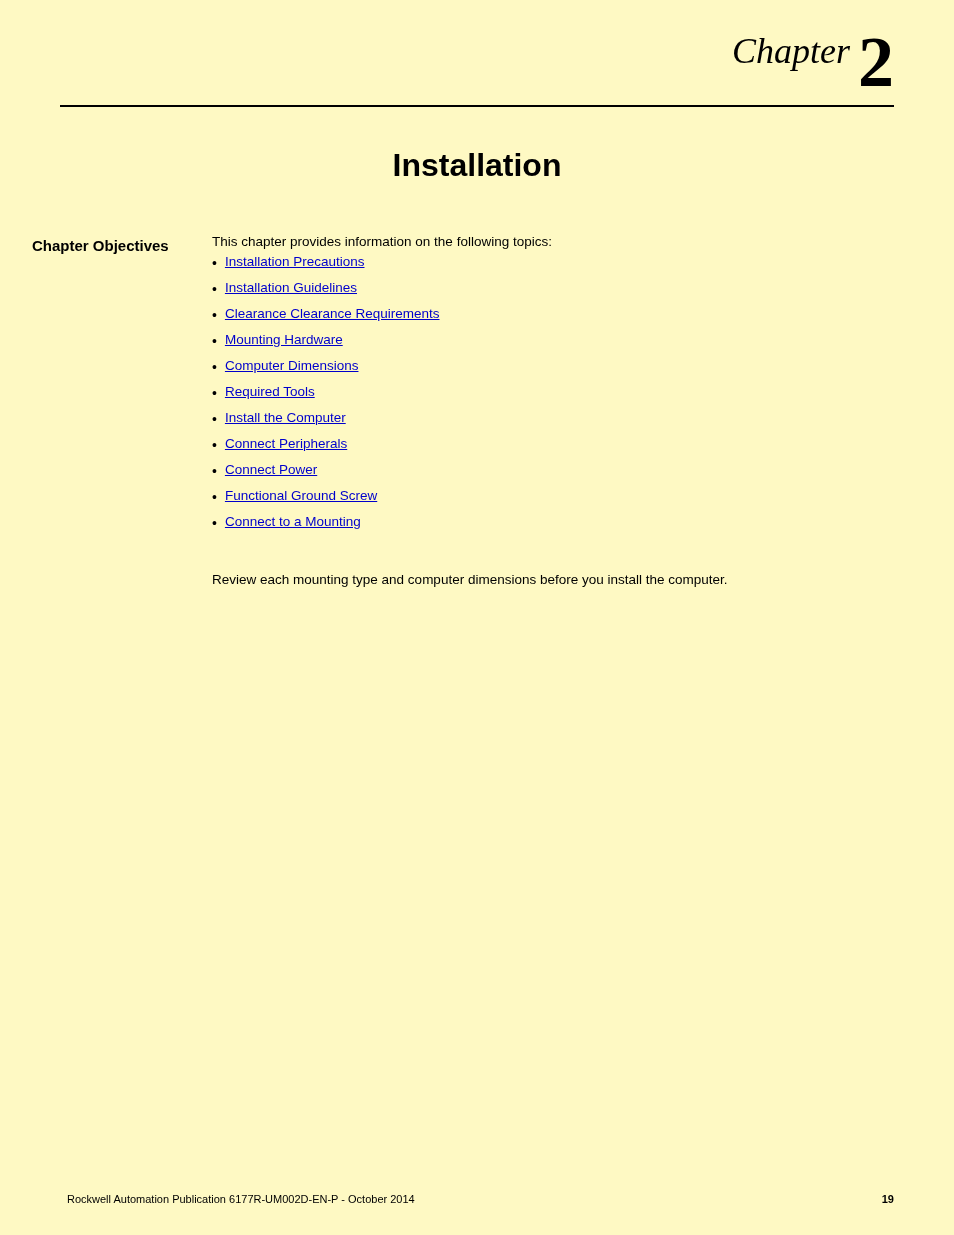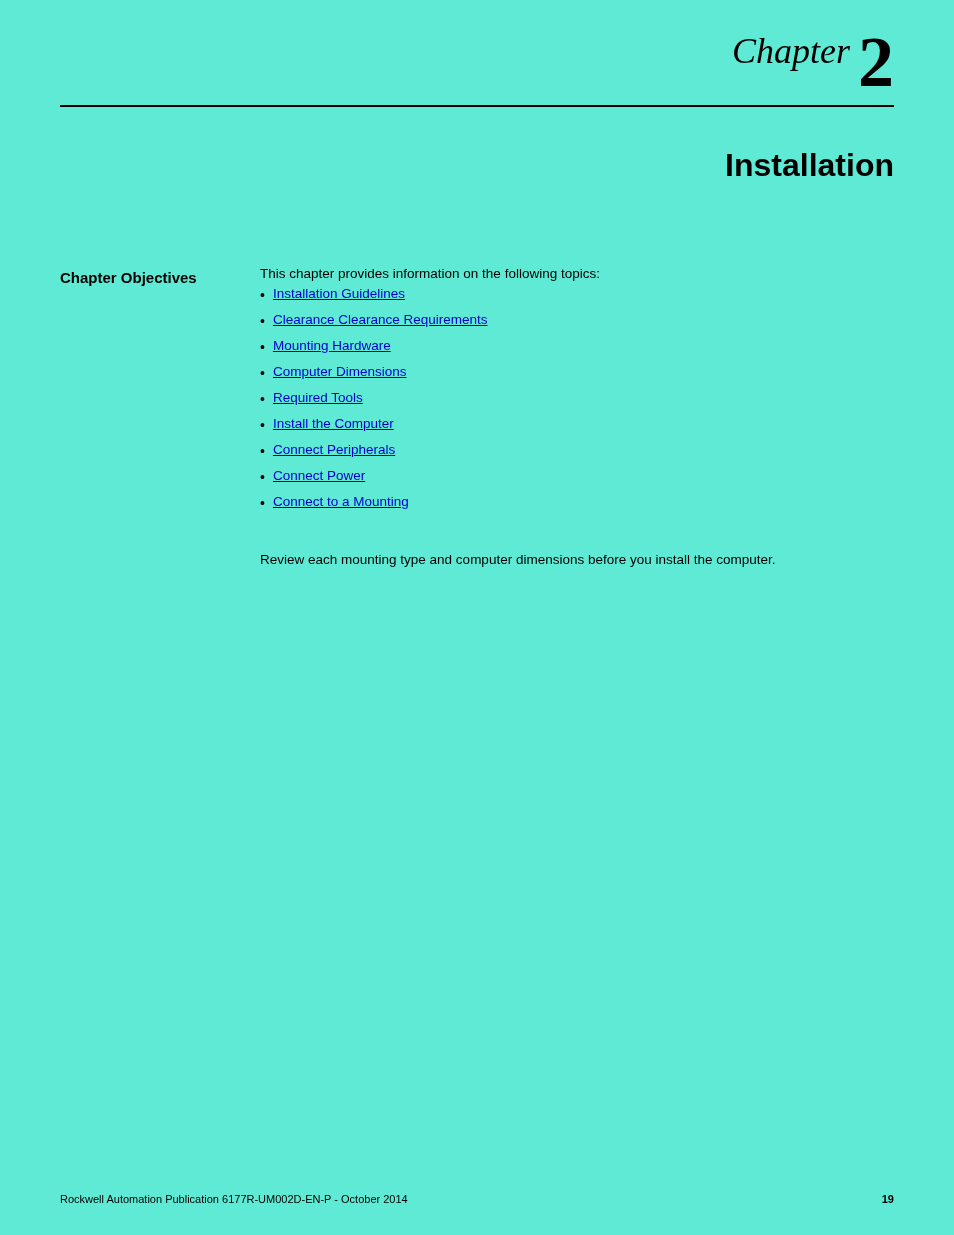--- a/index.html
+++ b/index.html
@@ -14,21 +14,21 @@
       font-size: 14px;
       color: #000000;
       width: 954px;
       min-height: 1235px;
       position: relative;
     }
 
     .page-container {
       width: 954px;
       min-height: 1235px;
-      background: #5eead4;
+      background: #fef9c3;
       position: relative;
       padding: 0;
     }
 
     
     .chapter-header {
       display: flex;
       justify-content: flex-end;
       align-items: flex-start;
       padding: 30px 60px 0 60px;
@@ -55,36 +55,35 @@
 
     
     .chapter-divider {
       border: none;
       border-top: 2px solid #000000;
       margin: 10px 60px 0 60px;
     }
 
     
     .page-title {
-      text-align: right;
-      margin: 40px 60px 80px 60px;
+      text-align: center;
+      margin: 40px 60px 48px 60px;
     }
 
     .page-title h1 {
       font-family: Arial, Helvetica, sans-serif;
       font-size: 32px;
       font-weight: bold;
       color: #000000;
     }
 
     
     .content-area {
       display: flex;
-      padding: 0 60px;
-      gap: 20px;
+      padding: 0 32px;
     }
 
     .sidebar {
       width: 180px;
       flex-shrink: 0;
       padding-top: 4px;
     }
 
     .sidebar-section-title {
       font-family: Arial, Helvetica, sans-serif;
@@ -144,21 +143,21 @@
       color: #000000;
       line-height: 1.5;
       margin-top: 36px;
       max-width: 550px;
     }
 
     
     .page-footer {
       position: absolute;
       bottom: 30px;
-      left: 0;
+      left: 7px;
       right: 0;
       display: flex;
       justify-content: space-between;
       align-items: center;
       padding: 0 60px;
       border-top: none;
     }
 
     .footer-text {
       font-family: Arial, Helvetica, sans-serif;
@@ -195,20 +194,23 @@
     <div class="sidebar">
       <div class="sidebar-section-title">Chapter Objectives</div>
     </div>
 
     <div class="main-content">
 
       <p class="intro-text">This chapter provides information on the following topics:</p>
 
       <ul class="topics-list">
 
+      <li>
+            <a href="#">Installation Precautions</a>
+          </li>
           <li>
             <a href="#">Installation Guidelines</a>
           </li>
           <li>
             <a href="#">Clearance Clearance Requirements</a>
           </li>
           <li>
             <a href="#">Mounting Hardware</a>
           </li>
           <li>
@@ -218,20 +220,23 @@
             <a href="#">Required Tools</a>
           </li>
           <li>
             <a href="#">Install the Computer</a>
           </li>
           <li>
             <a href="#">Connect Peripherals</a>
           </li>
           <li>
             <a href="#">Connect Power</a>
+          </li>
+          <li>
+            <a href="#">Functional Ground Screw</a>
           </li>
           <li>
             <a href="#">Connect to a Mounting</a>
           </li>
         </ul>
 
       <p class="review-text">Review each mounting type and computer dimensions before you install the computer.</p>
 
     </div>
   </div>

